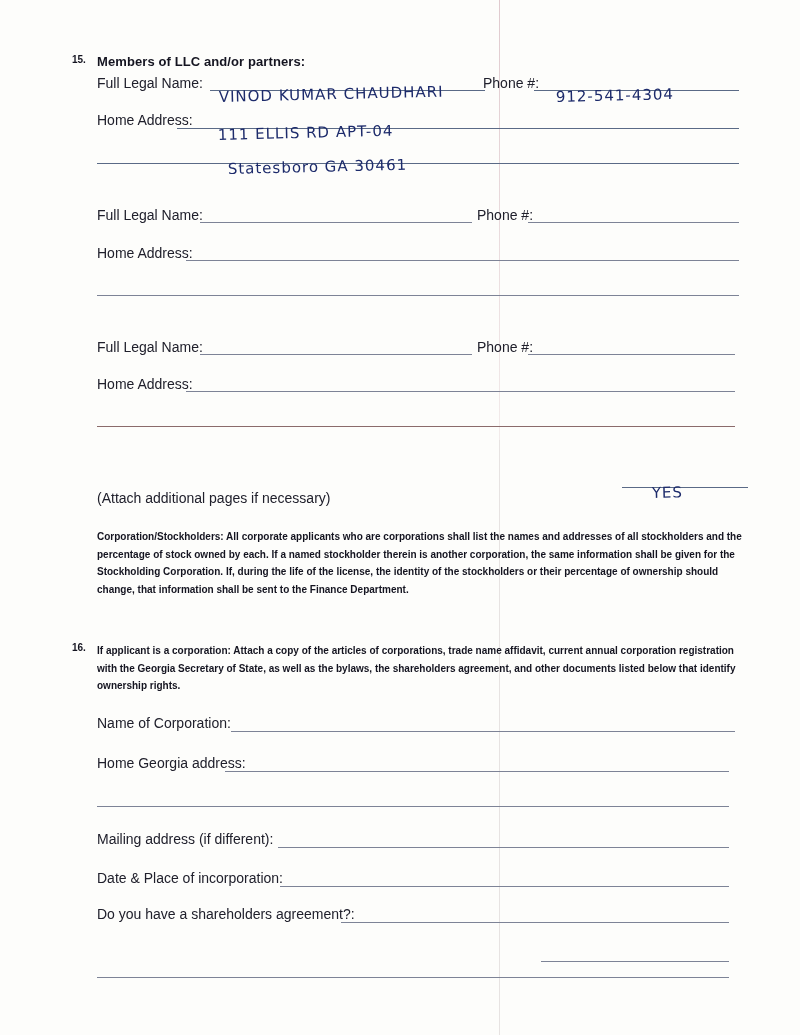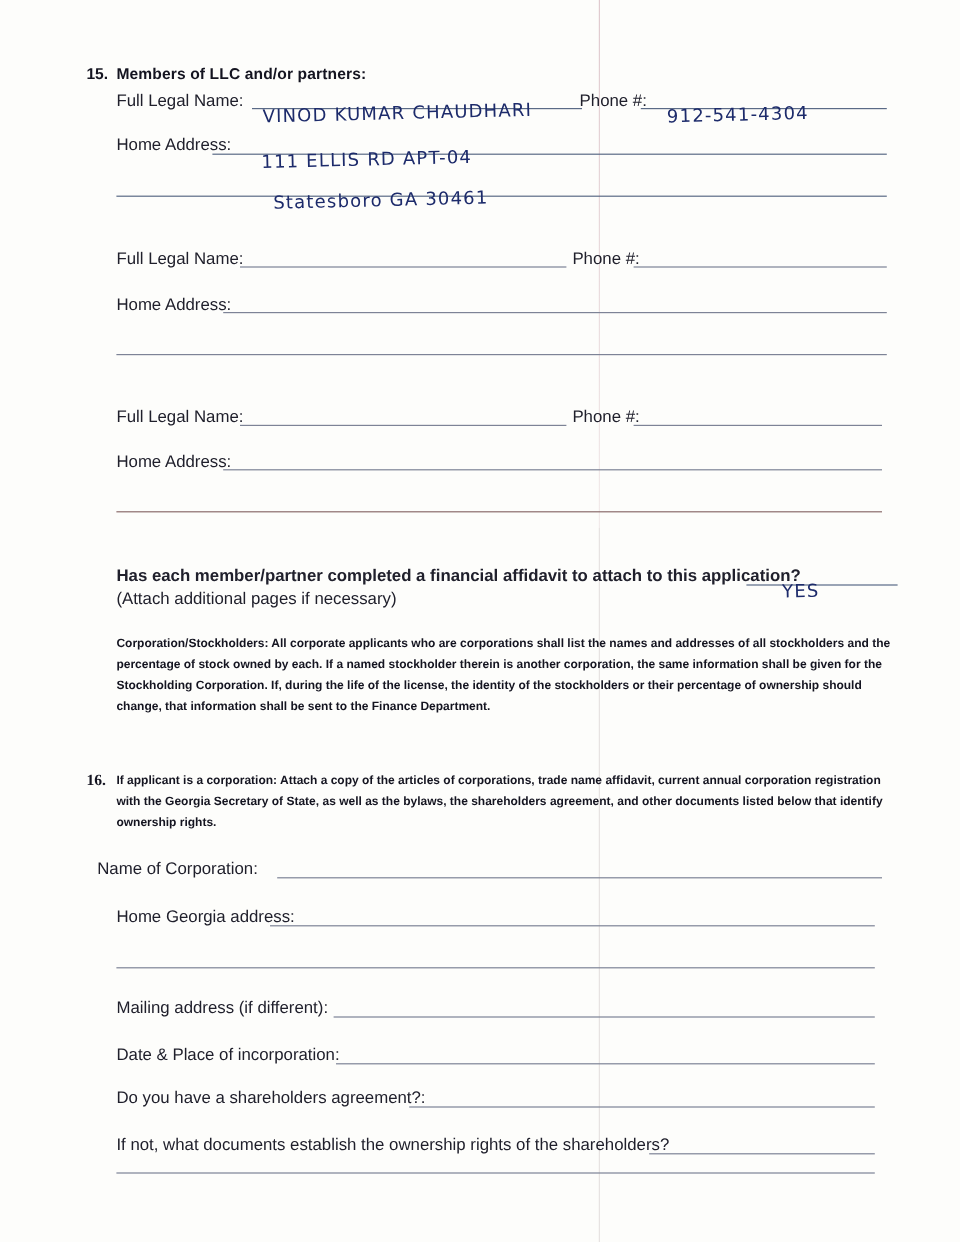--- a/index.html
+++ b/index.html
@@ -39,21 +39,21 @@
   }
   .content {
     position: absolute;
     left: 0;
     top: 0;
     width: 800px;
     height: 1035px;
   }
   .num {
     position: absolute;
-    font-size: 13px;
+    font-size: 10px;
     font-weight: bold;
     color: #141420;
   }
   .hdr {
     position: absolute;
     font-size: 13px;
     font-weight: bold;
     color: #141420;
     letter-spacing: 0.1px;
   }
@@ -130,44 +130,42 @@
 
     <div class="lbl" style="left:97px; top:339px;">Full Legal Name:</div>
     <div class="rule faint" style="left:200px; top:354px; width:272px;"></div>
     <div class="lbl" style="left:477px; top:339px;">Phone #:</div>
     <div class="rule faint" style="left:528px; top:354px; width:207px;"></div>
 
     <div class="lbl" style="left:97px; top:376px;">Home Address:</div>
     <div class="rule faint" style="left:186px; top:391px; width:549px;"></div>
     <div class="rule warm" style="left:97px; top:426px; width:638px;"></div>
 
-    <div class="lbl" style="left:97px; top:471px; font-weight:bold;">Has each member/partner completed a financial affidavit to attach to this application?</div>
     <div class="rule" style="left:622px; top:487px; width:126px;"></div>
     <div class="hw" style="left:652px; top:484px;">YES</div>
     <div class="lbl" style="left:97px; top:490px;">(Attach additional pages if necessary)</div>
 
     <div class="para" style="left:97px; top:528px; width:646px;">Corporation/Stockholders: All corporate applicants who are corporations shall list the names and addresses of all stockholders and the percentage of stock owned by each. If a named stockholder therein is another corporation, the same information shall be given for the Stockholding Corporation. If, during the life of the license, the identity of the stockholders or their percentage of ownership should change, that information shall be sent to the Finance Department.</div>
 
-    <div class="num" style="left:72px; top:642px;font-family:Liberation Serif, serif;">16.</div>
+    <div class="num" style="left:72px; top:642px;">16.</div>
     <div class="para" style="left:97px; top:642px; width:646px;">If applicant is a corporation: Attach a copy of the articles of corporations, trade name affidavit, current annual corporation registration with the Georgia Secretary of State, as well as the bylaws, the shareholders agreement, and other documents listed below that identify ownership rights.</div>
 
-    <div class="lbl" style="left:81px; top:715px;">Name of Corporation:</div>
+    <div class="lbl" style="left:97px; top:715px;">Name of Corporation:</div>
     <div class="rule faint" style="left:231px; top:731px; width:504px;"></div>
 
     <div class="lbl" style="left:97px; top:755px;">Home Georgia address:</div>
     <div class="rule faint" style="left:225px; top:771px; width:504px;"></div>
     <div class="rule faint" style="left:97px; top:806px; width:632px;"></div>
 
     <div class="lbl" style="left:97px; top:831px;">Mailing address (if different):</div>
     <div class="rule faint" style="left:278px; top:847px; width:451px;"></div>
 
     <div class="lbl" style="left:97px; top:870px;text-align:right;">Date &amp; Place of incorporation:</div>
     <div class="rule faint" style="left:280px; top:886px; width:449px;"></div>
 
     <div class="lbl" style="left:97px; top:906px;text-align:center;">Do you have a shareholders agreement?:</div>
     <div class="rule faint" style="left:341px; top:922px; width:388px;"></div>
 
-    <div class="lbl" style="left:97px; top:945px;">If not, what documents establish the ownership rights of the shareholders?</div>
     <div class="rule faint" style="left:541px; top:961px; width:188px;"></div>
     <div class="rule faint" style="left:97px; top:977px; width:632px;"></div>
 
   </div>
 </div>
 
 </body></html>

